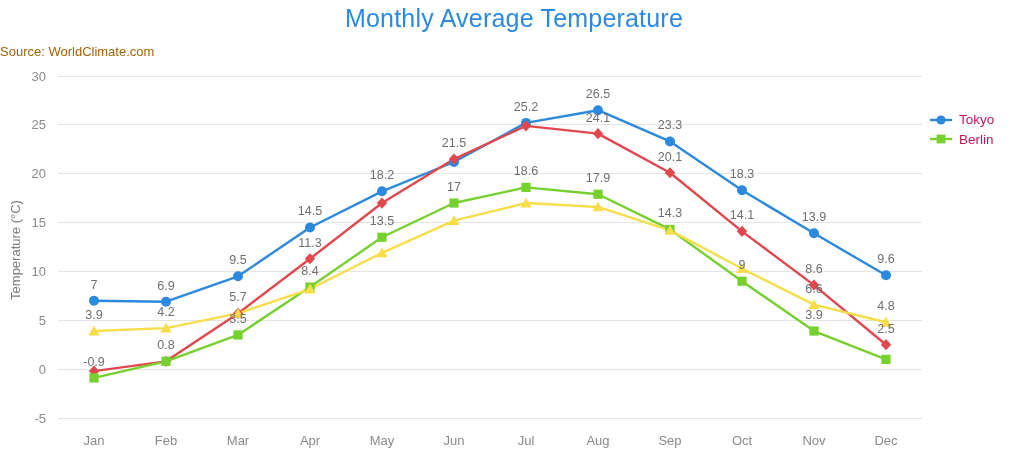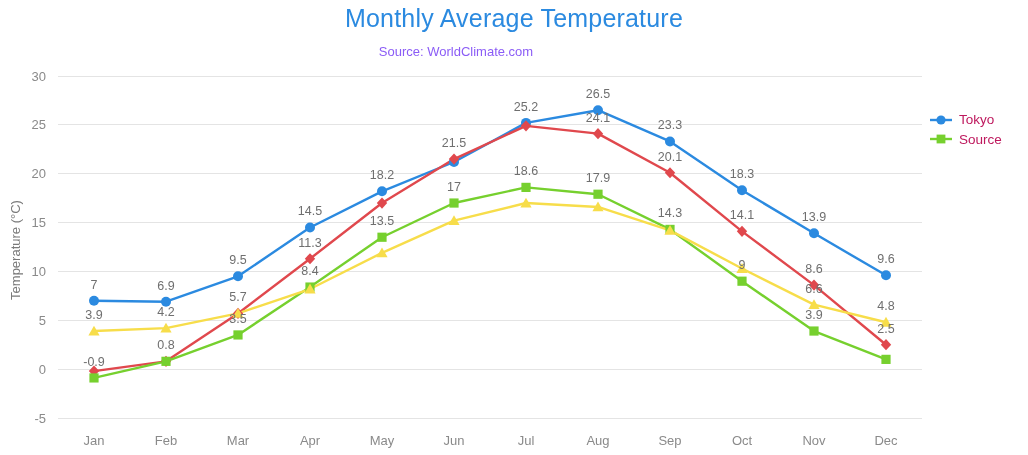--- a/index.html
+++ b/index.html
@@ -28,23 +28,22 @@
     font-size: 25px;
     color: #2b8ae0;
     font-weight: normal;
     letter-spacing: 0.2px;
   }
   #chart-subtitle {
     position: absolute;
     left: 0;
     top: 44px;
     width: 912px;
-    text-align: center;
     font-size: 13px;
-    color: #8b5cf6;
+    color: #a16207;
   }
   #plot-svg {
     position: absolute;
     left: 0;
     top: 0;
   }
   .axis-label-text {
     font-family: "Liberation Sans", sans-serif;
     font-size: 13px;
     fill: #7a7a7a;
@@ -237,17 +236,17 @@
             <line x1="0" y1="7" x2="22" y2="7" stroke="#2b8ae0" stroke-width="2.4"></line>
             <circle cx="11" cy="7" r="4.6" fill="#2b8ae0"></circle>
           </svg></div>
         <span class="legend-label">Tokyo</span>
       </div>
       <div class="legend-row">
         <div class="legend-swatch"><svg width="22" height="14">
             <line x1="0" y1="7" x2="22" y2="7" stroke="#76d02e" stroke-width="2.4"></line>
             <rect x="6.6" y="2.6" width="8.8" height="8.8" fill="#76d02e"></rect>
           </svg></div>
-        <span class="legend-label">Source</span>
+        <span class="legend-label">Berlin</span>
       </div>
     </div>
 
 </div>
 
 </body></html>

